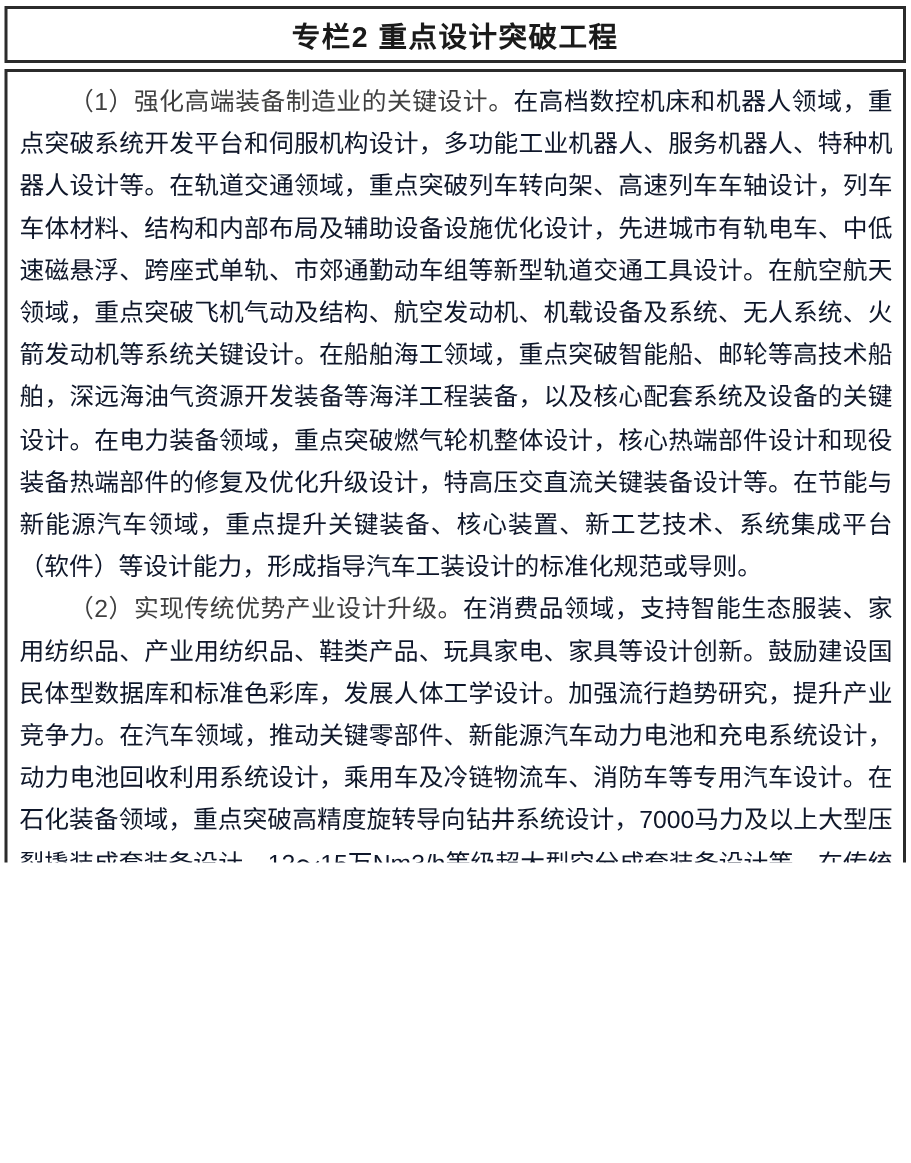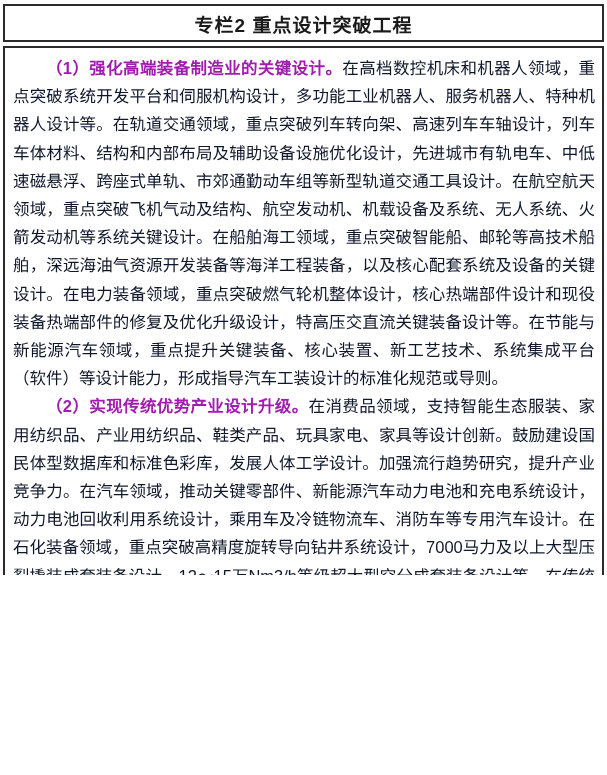--- a/index.html
+++ b/index.html
@@ -41,22 +41,22 @@
   }
   .content-box p {
     margin: 0;
     text-indent: 2em;
     text-align: justify;
     font-size: 16.5px;
     line-height: 28.2px;
     color: #333333;
   }
   .para-lead {
-    font-weight: bold;
-    color: #a21caf;
+    font-weight: normal;
+    color: #404040;
   }
   .para-body {
     color: #0f172a;
   }
 </style>
 </head>
 <body>
 
 <div class="page">
 

